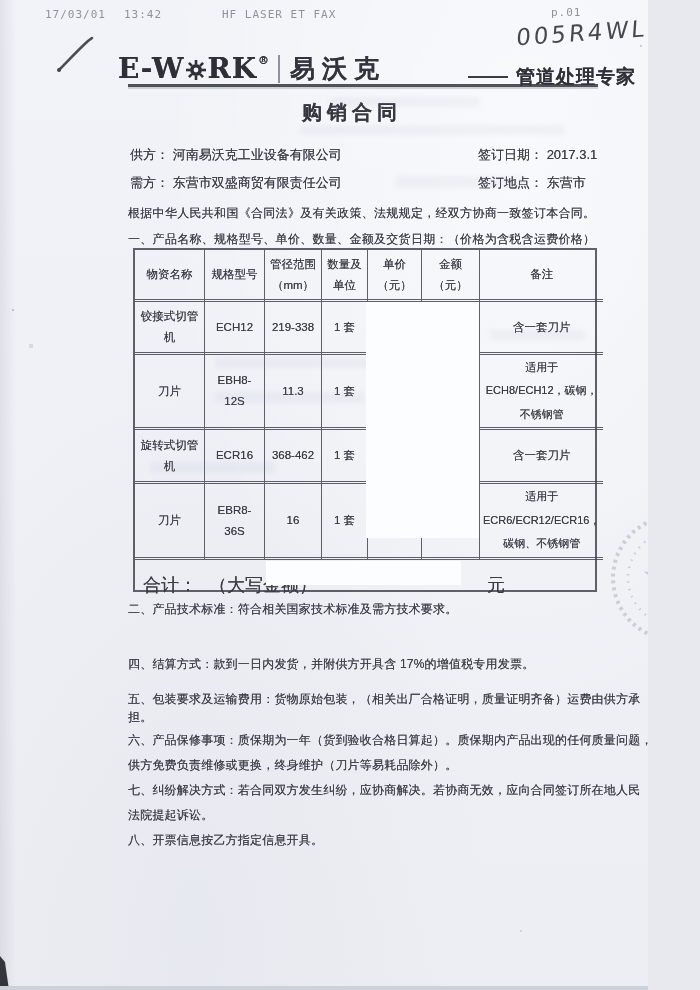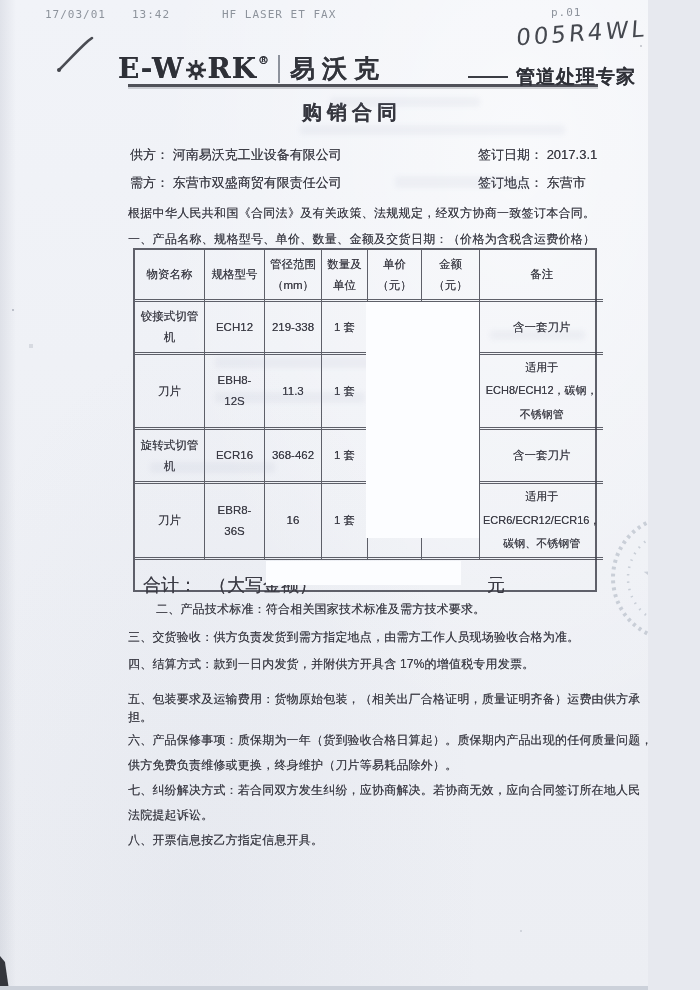--- a/index.html
+++ b/index.html
@@ -80,21 +80,21 @@
   .corner-wedge{position:absolute;left:0;top:956px;width:9px;height:34px;background:#34363c;
     clip-path:polygon(0 0,55% 18%,100% 100%,0 100%);}
   .bottom-edge{position:absolute;left:0;top:986px;width:700px;height:4px;background:#ccd1da;}
 </style>
 </head>
 <body>
 
 <div id="paper">
 
   <div class="abs fax" style="left:45px;top:8px;">17/03/01</div>
-  <div class="abs fax" style="left:132px;top:8px;">13:42</div>
+  <div class="abs fax" style="left:124px;top:8px;">13:42</div>
   <div class="abs fax" style="left:222px;top:8px;">HF LASER ET FAX</div>
   <div class="abs fax" style="left:551px;top:6px;">p.01</div>
   <div class="abs hand" style="left:516px;top:18px;">005R4WL17A</div>
 
   <svg class="abs" style="left:52px;top:32px;" width="48" height="46" viewBox="0 0 48 46">
     <path d="M7,38 C14,31 26,18 36,9 l4,-3" fill="none" stroke="#4a4c53" stroke-width="2.6" stroke-linecap="round"></path>
     <circle cx="7" cy="38" r="2" fill="#44464d"></circle>
   </svg>
 
   <div class="abs logo-en blurred" style="left:118px;top:52px;">
@@ -201,22 +201,21 @@
     <div class="cell tfoot">
       <span class="blurred" style="left:8px;">合计：</span>
       <span class="blurred" style="left:74px;">（大写金额）</span>
       <span class="blurred" style="left:352px;">元</span>
     </div>
   </div>
 
   <div class="abs redact" style="left:366px;top:302px;width:113px;height:236px;"></div>
   <div class="abs redact" style="left:266px;top:561px;width:195px;height:24px;"></div>
 
-  <div class="term blurred" style="top:601px;margin-left:28px;">二、产品技术标准：符合相关国家技术标准及需方技术要求。</div>
-  <div class="term blurred" style="top:629px;">三、交货验收：供方负责发货到需方指定地点，由需方工作人员现场验收合格为准。</div>
+  <div class="term blurred" style="top:601px;">二、产品技术标准：符合相关国家技术标准及需方技术要求。</div>
   <div class="term blurred" style="top:656px;">四、结算方式：款到一日内发货，并附供方开具含 17%的增值税专用发票。</div>
   <div class="term blurred" style="top:663px;margin-top:28px;">五、包装要求及运输费用：货物原始包装，（相关出厂合格证明，质量证明齐备）运费由供方承</div>
   <div class="term blurred" style="top:709px;">担。</div>
   <div class="term blurred" style="top:732px;">六、产品保修事项：质保期为一年（货到验收合格日算起）。质保期内产品出现的任何质量问题，</div>
   <div class="term blurred" style="top:757px;">供方免费负责维修或更换，终身维护（刀片等易耗品除外）。</div>
   <div class="term blurred" style="top:782px;">七、纠纷解决方式：若合同双方发生纠纷，应协商解决。若协商无效，应向合同签订所在地人民</div>
   <div class="term blurred" style="top:807px;">法院提起诉讼。</div>
   <div class="term blurred" style="top:832px;">八、开票信息按乙方指定信息开具。</div>
 
   <svg class="abs" style="left:605px;top:510px;opacity:.58;" width="95" height="140" viewBox="0 0 95 140">

